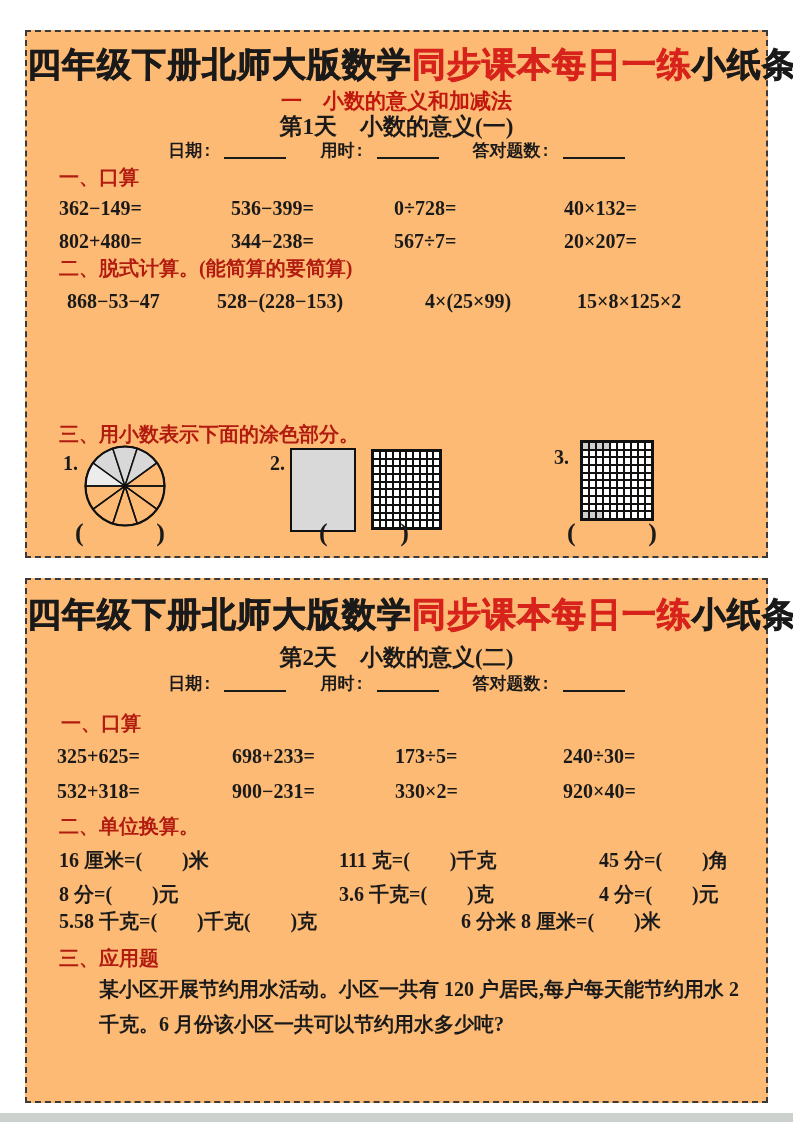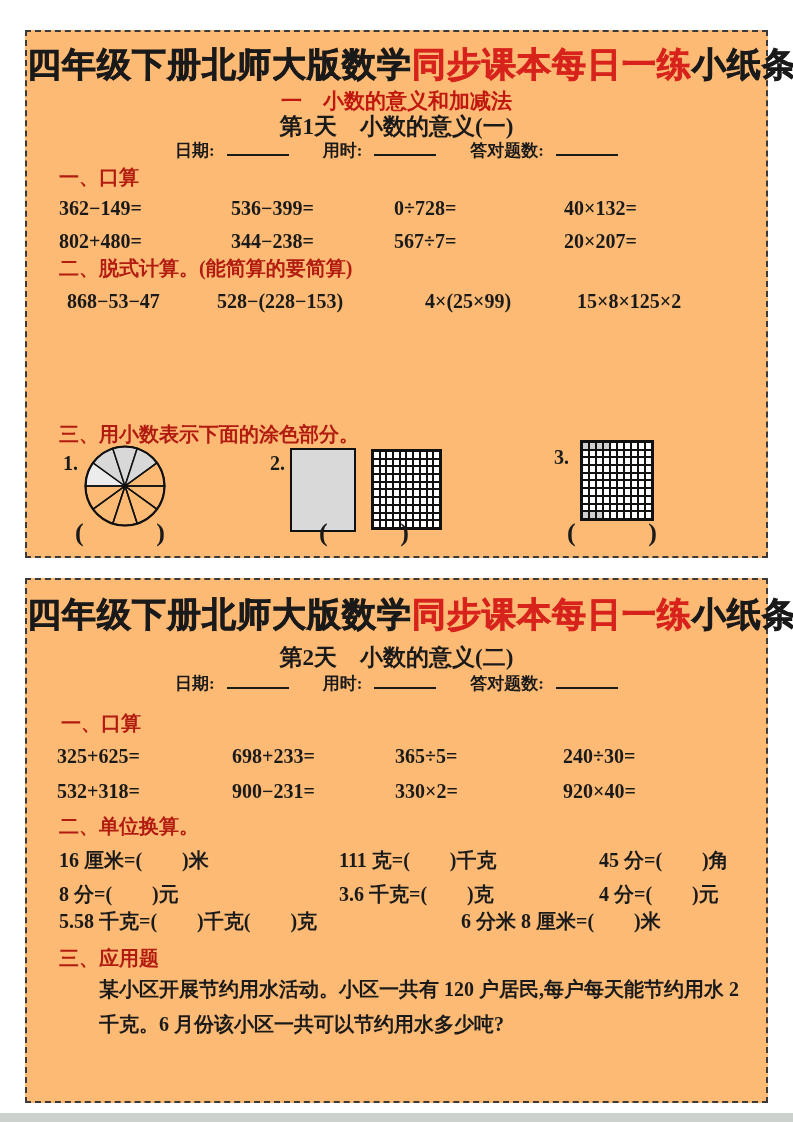--- a/index.html
+++ b/index.html
@@ -18,21 +18,21 @@
   .center{left:0;right:0;text-align:center;}
   .main-title{
     font-family:"DejaVu Sans","Liberation Sans",sans-serif;
     font-size:34px;font-weight:900;letter-spacing:1px;white-space:nowrap;
     -webkit-text-stroke:0.8px currentColor;
   }
   .main-title .red{color:#d7231c;-webkit-text-stroke:0.8px #d7231c;}
   .unit-line{color:#c0170e;font-size:21px;font-weight:bold;}
   .day-line{font-size:23px;font-weight:bold;}
   .meta-line{font-size:17px;font-weight:bold;display:flex;justify-content:center;gap:34px;}
-  .meta-line .grp{display:flex;align-items:flex-start;gap:12px;}
+  .meta-line .grp{display:flex;align-items:center;gap:12px;font-family:Liberation Mono, monospace;}
   .blank{display:inline-block;width:62px;height:15px;border-bottom:2px solid #1a1a1a;}
   .sec-h{color:#b21b10;font-size:20px;font-weight:bold;}
   .prow{display:grid;font-size:20px;font-weight:bold;white-space:nowrap;margin-top:7px;}
   .oral1{grid-template-columns:172px 163px 170px auto;}
   .ts{grid-template-columns:150px 208px 152px auto;}
   .oral2{grid-template-columns:175px 163px 168px auto;}
   .conv{grid-template-columns:280px 260px auto;}
   .conv3{display:flex;font-size:20px;font-weight:bold;white-space:nowrap;}
   .conv3 .c0{width:402px;}
   .para{font-size:20px;font-weight:bold;line-height:1.75;margin-left:40px;}
@@ -360,21 +360,21 @@
         <span>答对题数:</span>
         <span class="blank"></span>
       </span>
   </div>
 
   <div class="abs sec-h" style="top:130px;left:34px;">一、口算</div>
 
   <div class="abs prow oral2" style="top:158px;left:30px;right:10px;">
     <span>325+625=</span>
     <span>698+233=</span>
-    <span>365÷5=</span>
+    <span>173÷5=</span>
     <span>240÷30=</span>
   </div>
   <div class="abs prow oral2" style="top:193px;left:30px;right:10px;">
     <span>532+318=</span>
     <span>900−231=</span>
     <span>330×2=</span>
     <span>920×40=</span>
   </div>
 
   <div class="abs sec-h" style="top:233px;left:32px;">二、单位换算。</div>

